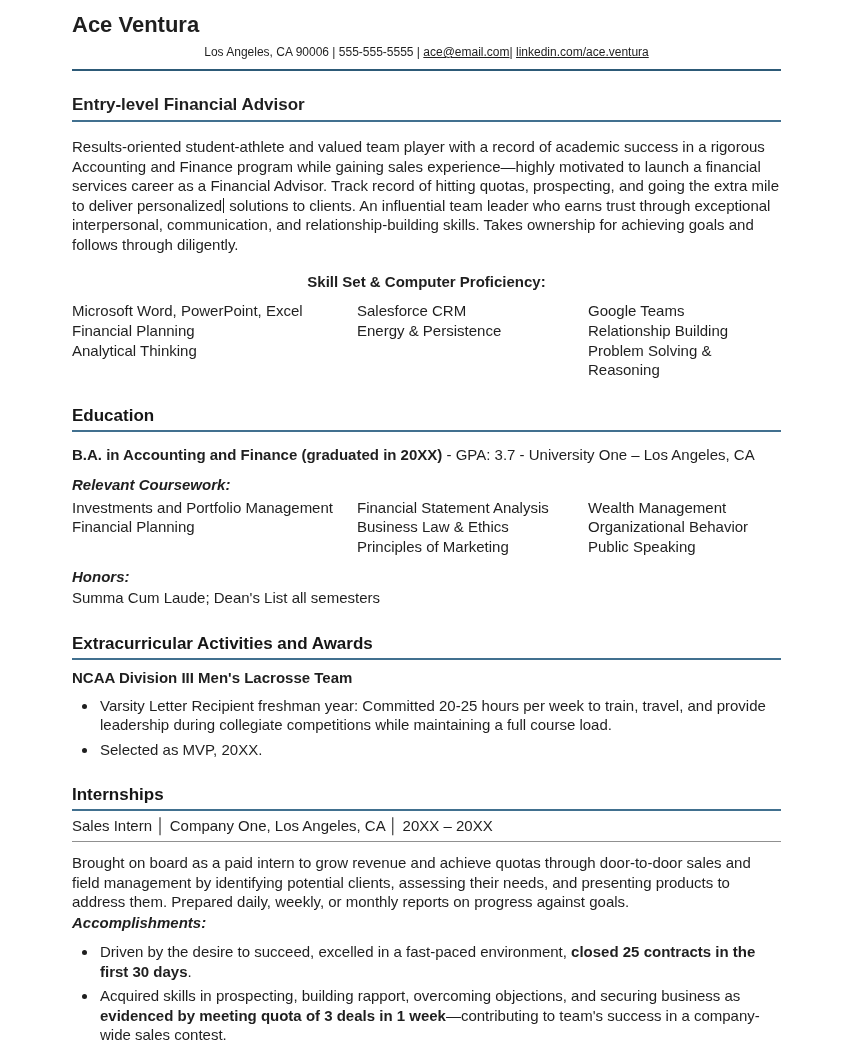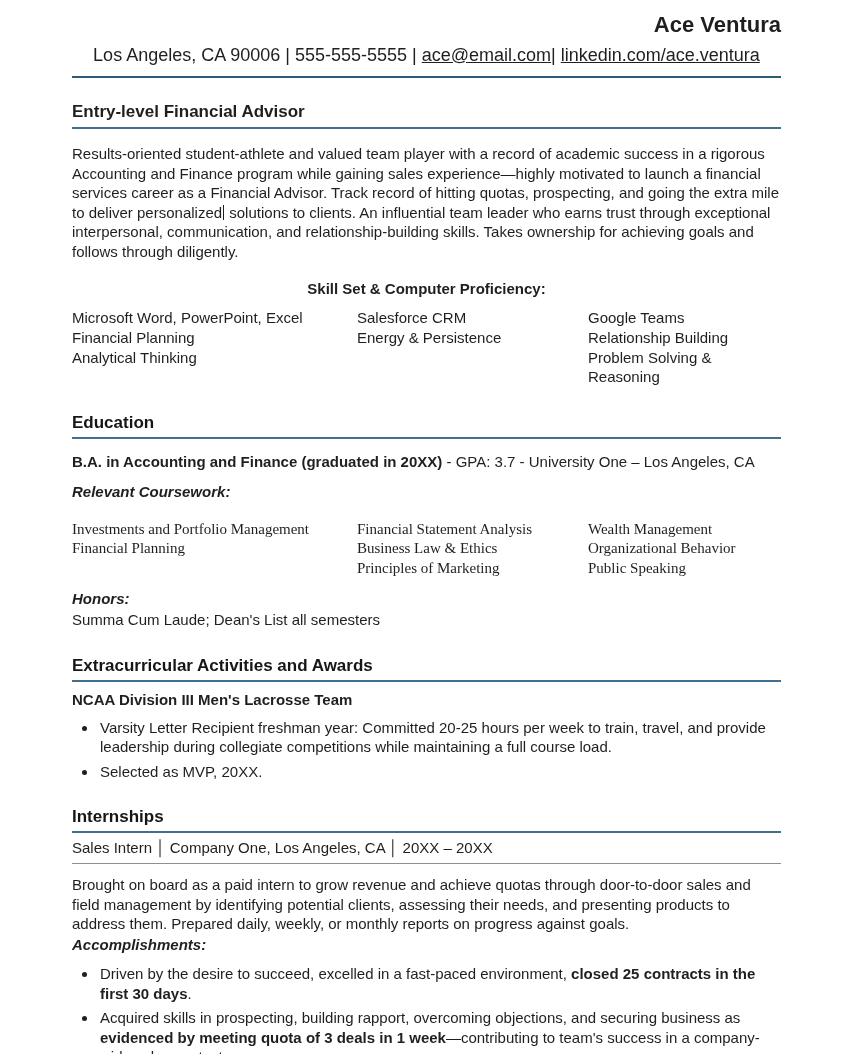--- a/index.html
+++ b/index.html
@@ -7,22 +7,22 @@
   body {
     width: 850px; height: 1054px;
     background: #ffffff;
     font-family: "Liberation Sans", sans-serif;
     font-size: 15px;
     color: #1f1f1f;
   }
   .page { padding: 8px 69px 0 72px; }
 
   
-  .name { text-align: right; font-size: 22px; font-weight: bold; margin: 4px 0 0; }
-  .contact { text-align: center; margin-top: 7px; font-size: 18px; }
+  .name { text-align: left; font-size: 22px; font-weight: bold; margin: 4px 0 0; }
+  .contact { text-align: center; margin-top: 7px; font-size: 12px; }
   .contact .sep { white-space: pre; }
   .contact a { color: inherit; text-decoration: underline; }
   .rule-dark { border: none; border-top: 2px solid #2d5a77; margin: 10px 0 0; }
   .doc-title { font-size: 17px; font-weight: bold; margin-top: 24px; }
   .rule-accent { border: none; border-top: 2px solid #41708f; margin: 5px 0 0; }
 
   
   .summary { line-height: 19.5px; }
   .text-cursor {
     display: inline-block; width: 1px; height: 15px;
@@ -36,21 +36,21 @@
 
   
   h2.section-heading {
     font-size: 17px; font-weight: bold; color: #161616;
     margin: 26px 0 0; padding-bottom: 4px;
     border-bottom: 2px solid #41708f;
   }
   .degree-line { margin-top: 13px; line-height: 19.5px; }
   .sub-label { font-weight: bold; margin-top: 11px; font-style: italic; }
   .honors-text { margin-top: 3px; line-height: 19.5px; }
-  .edu-grid { margin-top: 20px; font-family: Liberation Serif, serif; }
+  .edu-grid { margin-top: 5px; }
 
   .bold-subheading { font-weight: bold; margin-top: 9px; }
 
   ul.bullet-list { margin: 10px 0 0; padding-left: 26px; }
   ul.bullet-list li { line-height: 19.5px; margin-bottom: 5px; padding-left: 2px; }
   ul.bullet-list li:last-child { margin-bottom: 0; }
 
   .role-line {
     margin-top: 5px; padding-bottom: 6px; line-height: 19px;
     border-bottom: 1px solid #909090;

